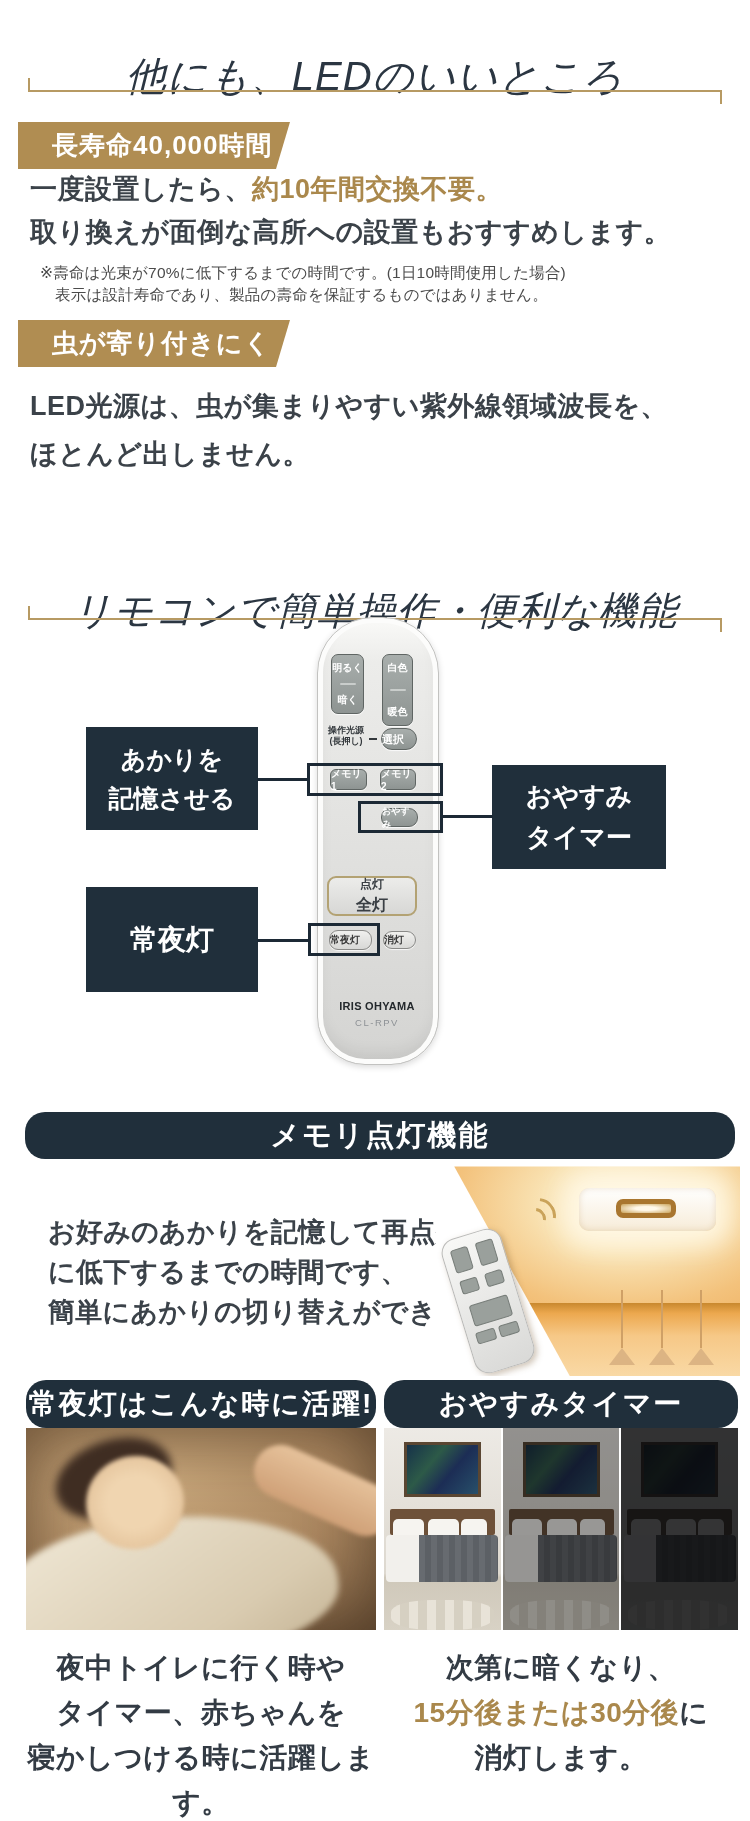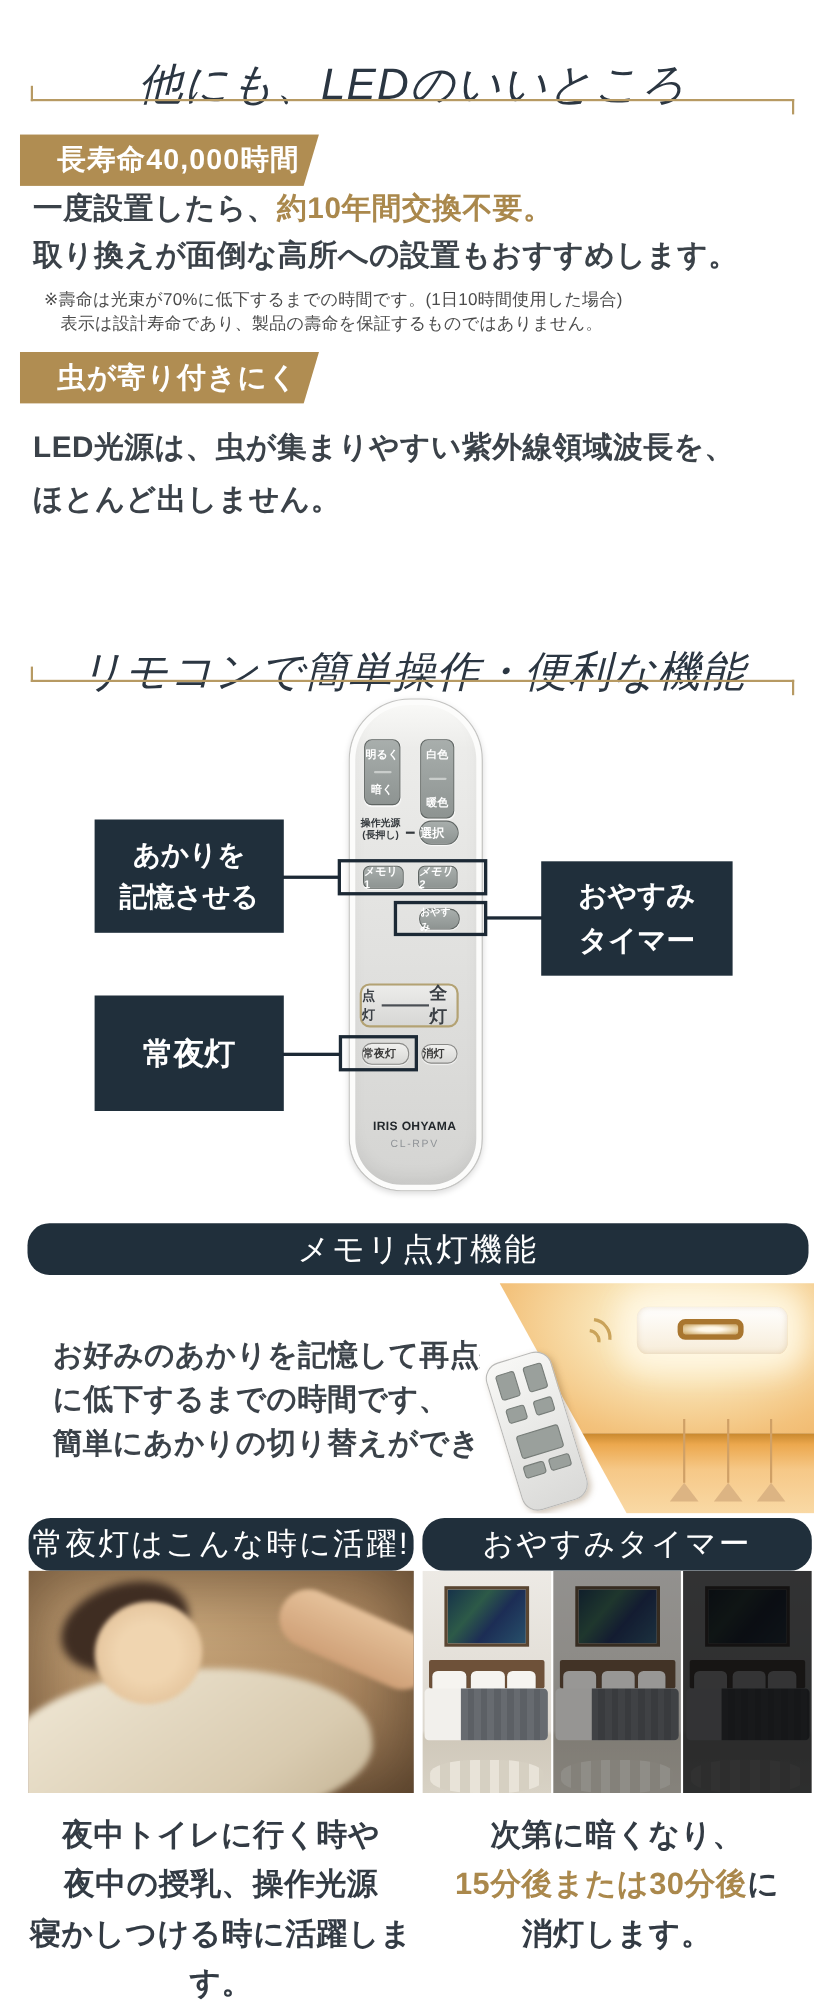--- a/index.html
+++ b/index.html
@@ -38,21 +38,21 @@
   }
   .gold-strong{color:#aa884c;}
   .note-text{
     left:40px;font-size:15.5px;line-height:22px;color:#4b4b4b;letter-spacing:0.2px;
   }
   .note-indent{padding-left:15px;}
 
   
   .navy{background:#202f3b;color:#ffffff;}
   .navy-banner{
-    text-align:right;font-weight:400;letter-spacing:2px;
+    text-align:right;font-weight:700;letter-spacing:2px;
     display:flex;align-items:center;justify-content:center;box-sizing:border-box;border-radius:20px;
   }
   .callout-box{
     display:flex;flex-direction:column;align-items:center;justify-content:center;
     text-align:center;font-weight:600;
   }
   .connector{background:#1c2935;height:3px;}
   .callout-rect{border:3px solid #1c2935;box-sizing:border-box;background:transparent;}
 
   
@@ -71,21 +71,21 @@
   }
   .rocker{flex-direction:column;justify-content:space-between;padding:6px 0;}
   .rocker .divider{width:16px;height:2px;background:#c9cdcb;border-radius:1px;}
   .btn-light{background:linear-gradient(180deg,#f0f0ee,#d8d8d6);color:#3a3a3a;border:1.5px solid #8a8a88;}
   .op-label{
     font-size:9px;line-height:11px;color:#33383c;font-weight:bold;text-align:center;letter-spacing:0;
   }
   .main-btn{
     left:327px;top:264px;width:90px;height:40px;border:2px solid #b3a273;border-radius:9px;
     background:linear-gradient(180deg,#ececea,#d7d7d5);
-    display:flex;flex-direction:row;align-items:center;justify-content:center;
+    display:flex;flex-direction:column;align-items:center;justify-content:center;
     color:#3a3f44;font-weight:bold;box-sizing:border-box;
   }
   .main-btn .mdiv{width:56px;height:2px;background:#4a4f54;margin:1px 0;}
   .remote-brand{left:317px;top:388px;width:120px;text-align:center;font-size:11px;font-weight:bold;color:#23282c;letter-spacing:0.3px;}
   .remote-model{left:317px;top:405px;width:120px;text-align:center;font-size:9.5px;color:#8e9296;letter-spacing:1.5px;}
 
   
   .memory-photo{left:436px;top:1160px;width:304px;height:216px;overflow:hidden;background:#ffffff;}
   .mp-scene{position:absolute;inset:0;clip-path:polygon(6% 3%,100% 3%,100% 100%,44% 100%);}
   .mp-ceiling{position:absolute;left:0;right:0;top:0;height:66%;
@@ -162,21 +162,21 @@
 </div>
 
 <div class="abs body-text" style="top:382px;line-height:48px;">
   <div>LED光源は、虫が集まりやすい紫外線領域波長を、</div>
   <div>ほとんど出しません。</div>
 </div>
 
 <h2 class="abs big-title" style="top:552px;font-size:39px;">リモコンで簡単操作・便利な機能</h2>
 <div class="abs title-underline" style="top:618px;"></div>
 
-<div class="abs" style="top:630px;left:0;width:750px;height:466px;">
+<div class="abs" style="top:612px;left:0;width:750px;height:466px;">
 
   <div class="abs remote-body"></div>
 
   <div class="rbtn rocker" style="left:331px;top:42px;width:33px;height:60px;font-size:10px;">
     <span>明るく</span>
     <span class="divider"></span>
     <span>暗く</span>
   </div>
   <div class="rbtn rocker" style="left:382px;top:42px;width:31px;height:72px;font-size:10px;">
     <span>白色</span>
@@ -190,21 +190,21 @@
   </div>
   <div class="abs" style="left:369px;top:126px;width:8px;height:2px;background:#33383c;"></div>
   <div class="rbtn" style="left:381px;top:116px;width:36px;height:22px;border-radius:11px;font-size:11px;">
     <span>選択</span>
   </div>
 
   <div class="abs callout-rect" style="left:307px;top:151px;width:136px;height:33px;"></div>
   <div class="rbtn" style="left:330px;top:157px;width:37px;height:21px;border-radius:6px;font-size:10px;">
     <span>メモリ1</span>
   </div>
-  <div class="rbtn" style="left:380px;top:157px;width:36px;height:21px;border-radius:6px;font-size:10px;font-style:italic;">
+  <div class="rbtn" style="left:380px;top:157px;width:36px;height:21px;border-radius:6px;font-size:10px;">
     <span>メモリ2</span>
   </div>
 
   <div class="abs callout-rect" style="left:358px;top:189px;width:85px;height:32px;"></div>
   <div class="rbtn" style="left:381px;top:196px;width:37px;height:19px;border-radius:9px;font-size:9px;">
     <span>おやすみ</span>
   </div>
 
   <div class="abs main-btn">
     <span style="font-size:12px;">点灯</span>
@@ -318,21 +318,21 @@
       <div class="bp-pillow" style="left:66%;width:22%;"></div>
     <div class="bp-mattress"></div>
       <div class="bp-throw"></div>
       <div class="bp-rug"></div>
     <div class="blue-tint"></div>
   </div>
 </div>
 
 <div class="abs caption" style="left:26px;top:1645px;width:350px;">
   <div>夜中トイレに行く時や</div>
-  <div>夜中の授乳、操作光源</div>
+  <div>タイマー、赤ちゃんを</div>
   <div>寝かしつける時に活躍します。</div>
 </div>
 
 <div class="abs caption" style="left:384px;top:1645px;width:354px;">
   <div>次第に暗くなり、</div>
   <div><span class="gold-strong">15分後または30分後</span><span>に</span></div>
   <div>消灯します。</div>
 </div>
 
 </body></html>

